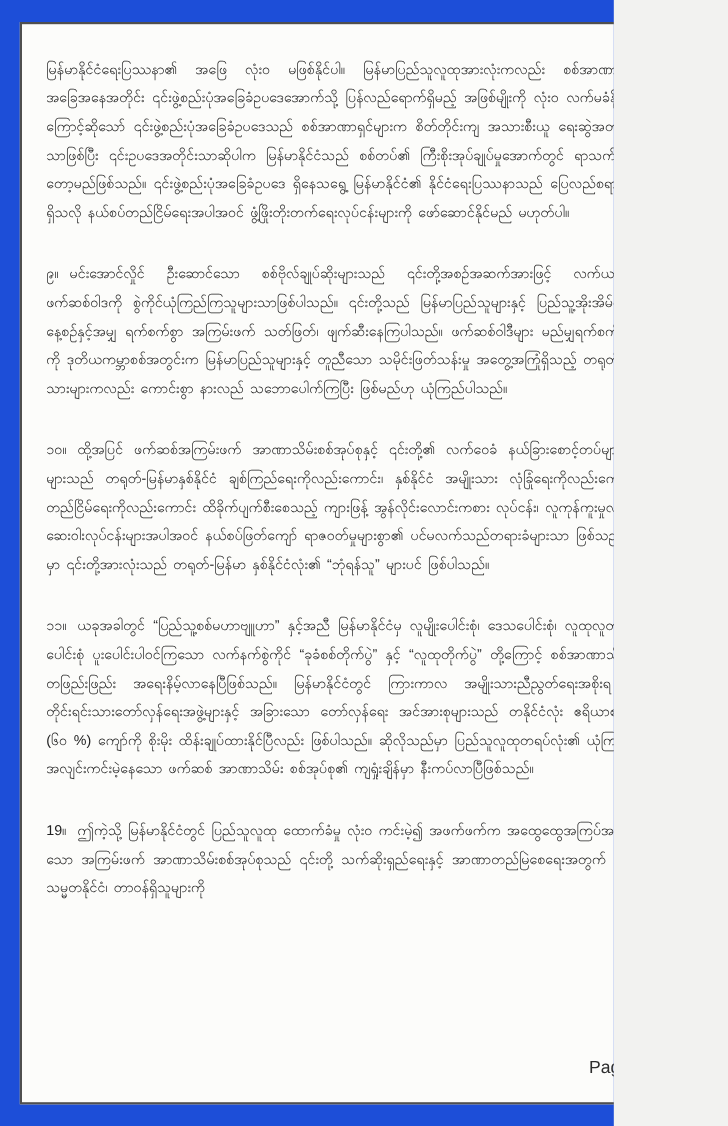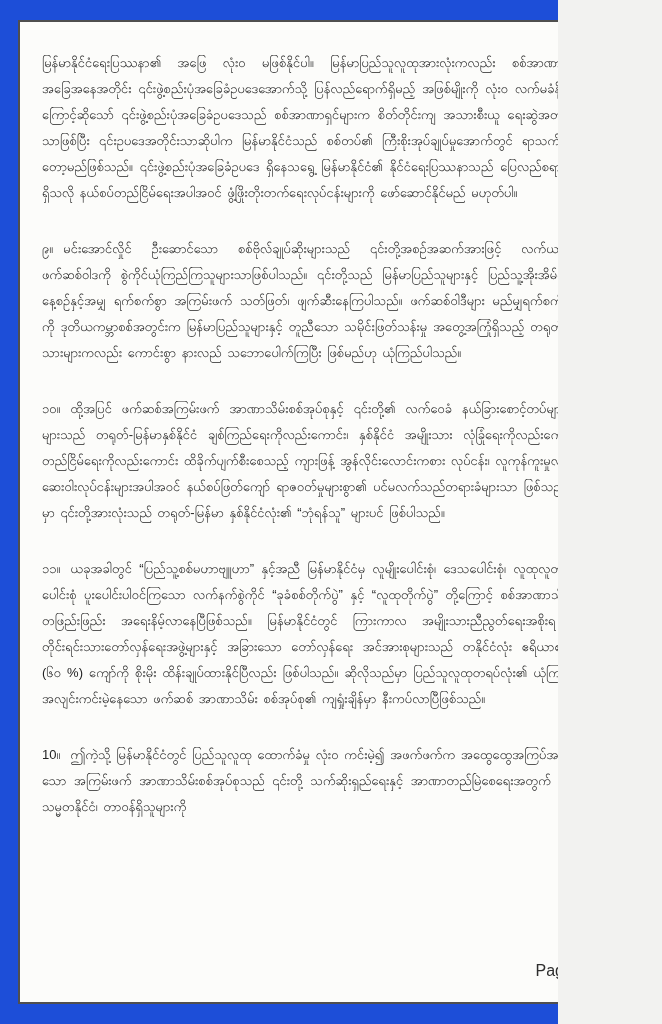--- a/index.html
+++ b/index.html
@@ -59,21 +59,21 @@
 </head>
 <body>
 
 <div class="stage">
   <div class="page-frame">
     <div class="content">
         <div class="para"><span>မြန်မာနိုင်ငံရေးပြဿနာ၏ အဖြေ လုံး၀ မဖြစ်နိုင်ပါ။ မြန်မာပြည်သူလူထုအားလုံးကလည်း စစ်အာဏာဏာမသိမ်းခင် အခြေအနေအတိုင်း ၎င်းဖွဲ့စည်းပုံအခြေခံဥပဒေအောက်သို့ ပြန်လည်ရောက်ရှိမည့် အဖြစ်မျိုးကို လုံး၀ လက်မခံနိုင်ပါ။ အဘယ့်ကြောင့်ဆိုသော် ၎င်းဖွဲ့စည်းပုံအခြေခံဥပဒေသည် စစ်အာဏာရှင်များက စိတ်တိုင်းကျ အသားစီးယူ ရေးဆွဲအတည်ပြုထားခြင်းသာဖြစ်ပြီး ၎င်းဥပဒေအတိုင်းသာဆိုပါက မြန်မာနိုင်ငံသည် စစ်တပ်၏ ကြီးစိုးအုပ်ချုပ်မှုအောက်တွင် ရာသက်ပန် နေသွားရတော့မည်ဖြစ်သည်။ ၎င်းဖွဲ့စည်းပုံအခြေခံဥပဒေ ရှိနေသရွေ့ မြန်မာနိုင်ငံ၏ နိုင်ငံရေးပြဿနာသည် ပြေလည်စရာအကြောင်း မရှိသလို နယ်စပ်တည်ငြိမ်ရေးအပါအဝင် ဖွံ့ဖြိုးတိုးတက်ရေးလုပ်ငန်းများကို ဖော်ဆောင်နိုင်မည် မဟုတ်ပါ။</span></div>
         <div class="para"><span class="para-num">၉။</span><span>မင်းအောင်လှိုင် ဦးဆောင်သော စစ်ဗိုလ်ချုပ်ဆိုးများသည် ၎င်းတို့အစဉ်အဆက်အားဖြင့် လက်ယာအစွန်းရောက် ဖက်ဆစ်ဝါဒကို စွဲကိုင်ယုံကြည်ကြသူများသာဖြစ်ပါသည်။ ၎င်းတို့သည် မြန်မာပြည်သူများနှင့် ပြည်သူ့အိုးအိမ်စည်းစိမ်များကို နေ့စဉ်နှင့်အမျှ ရက်စက်စွာ အကြမ်းဖက် သတ်ဖြတ်၊ ဖျက်ဆီးနေကြပါသည်။ ဖက်ဆစ်ဝါဒီများ မည်မျှရက်စက်ယုတ်မာသည်ကို ဒုတိယကမ္ဘာစစ်အတွင်းက မြန်မာပြည်သူများနှင့် တူညီသော သမိုင်းဖြတ်သန်းမှု အတွေ့အကြုံရှိသည့် တရုတ်ပြည်သူ ပြည်သားများကလည်း ကောင်းစွာ နားလည် သဘောပေါက်ကြပြီး ဖြစ်မည်ဟု ယုံကြည်ပါသည်။</span></div>
         <div class="para"><span class="para-num">၁၀။</span><span>ထို့အပြင် ဖက်ဆစ်အကြမ်းဖက် အာဏာသိမ်းစစ်အုပ်စုနှင့် ၎င်းတို့၏ လက်ဝေခံ နယ်ခြားစောင့်တပ်များ၊ ပြည်သူ့စစ်များသည် တရုတ်-မြန်မာနှစ်နိုင်ငံ ချစ်ကြည်ရေးကိုလည်းကောင်း၊ နှစ်နိုင်ငံ အမျိုးသား လုံခြုံရေးကိုလည်းကောင်း၊ နယ်စပ် တည်ငြိမ်ရေးကိုလည်းကောင်း ထိခိုက်ပျက်စီးစေသည့် ကျားဖြန့် အွန်လိုင်းလောင်းကစား လုပ်ငန်း၊ လူကုန်ကူးမှုလုပ်ငန်း၊ မူးယစ်ဆေးဝါးလုပ်ငန်းများအပါအဝင် နယ်စပ်ဖြတ်ကျော် ရာဇဝတ်မှုများစွာ၏ ပင်မလက်သည်တရားခံများသာ ဖြစ်သည်။ ဆိုလိုသည်မှာ ၎င်းတို့အားလုံးသည် တရုတ်-မြန်မာ နှစ်နိုင်ငံလုံး၏ “ဘုံရန်သူ” များပင် ဖြစ်ပါသည်။</span></div>
         <div class="para"><span class="para-num">၁၁။</span><span>ယခုအခါတွင် “ပြည်သူ့စစ်မဟာဗျူဟာ” နှင့်အညီ မြန်မာနိုင်ငံမှ လူမျိုးပေါင်းစုံ၊ ဒေသပေါင်းစုံ၊ လူထုလူတန်းစား အလွှာပေါင်းစုံ ပူးပေါင်းပါဝင်ကြသော လက်နက်စွဲကိုင် “ခုခံစစ်တိုက်ပွဲ” နှင့် “လူထုတိုက်ပွဲ” တို့ကြောင့် စစ်အာဏာသိမ်းအုပ်စုသည် တဖြည်းဖြည်း အရေးနိမ့်လာနေပြီဖြစ်သည်။ မြန်မာနိုင်ငံတွင် ကြားကာလ အမျိုးသားညီညွတ်ရေးအစိုးရ (NUG) ၊ တိုင်းရင်းသားတော်လှန်ရေးအဖွဲ့များနှင့် အခြားသော တော်လှန်ရေး အင်အားစုများသည် တနိုင်ငံလုံး ဧရိယာ၏ အနည်းဆုံး (၆၀ %) ကျော်ကို စိုးမိုး ထိန်းချုပ်ထားနိုင်ပြီလည်း ဖြစ်ပါသည်။ ဆိုလိုသည်မှာ ပြည်သူလူထုတရပ်လုံး၏ ယုံကြည်ထောက်ခံမှု အလျင်းကင်းမဲ့နေသော ဖက်ဆစ် အာဏာသိမ်း စစ်အုပ်စု၏ ကျရှုံးချိန်မှာ နီးကပ်လာပြီဖြစ်သည်။</span></div>
-        <div class="para"><span class="para-num">10။</span><span>ဤကဲ့သို့ မြန်မာနိုင်ငံတွင် ပြည်သူလူထု ထောက်ခံမှု လုံး၀ ကင်းမဲ့၍ အဖက်ဖက်က အထွေထွေအကြပ်အတည်းဆိုက်နေသော အကြမ်းဖက် အာဏာသိမ်းစစ်အုပ်စုသည် ၎င်းတို့ သက်ဆိုးရှည်ရေးနှင့် အာဏာတည်မြဲစေရေးအတွက် တရုတ်ပြည်သူ့သမ္မတနိုင်ငံ၊ တာဝန်ရှိသူများကို</span></div>
+        <div class="para"><span class="para-num">19။</span><span>ဤကဲ့သို့ မြန်မာနိုင်ငံတွင် ပြည်သူလူထု ထောက်ခံမှု လုံး၀ ကင်းမဲ့၍ အဖက်ဖက်က အထွေထွေအကြပ်အတည်းဆိုက်နေသော အကြမ်းဖက် အာဏာသိမ်းစစ်အုပ်စုသည် ၎င်းတို့ သက်ဆိုးရှည်ရေးနှင့် အာဏာတည်မြဲစေရေးအတွက် တရုတ်ပြည်သူ့သမ္မတနိုင်ငံ၊ တာဝန်ရှိသူများကို</span></div>
       </div>
     <div class="footer">
       <span>Page</span>
       <span class="bold">3</span>
       <span>of</span>
       <span class="bold">5</span>
     </div>
   </div>
 </div>
 

